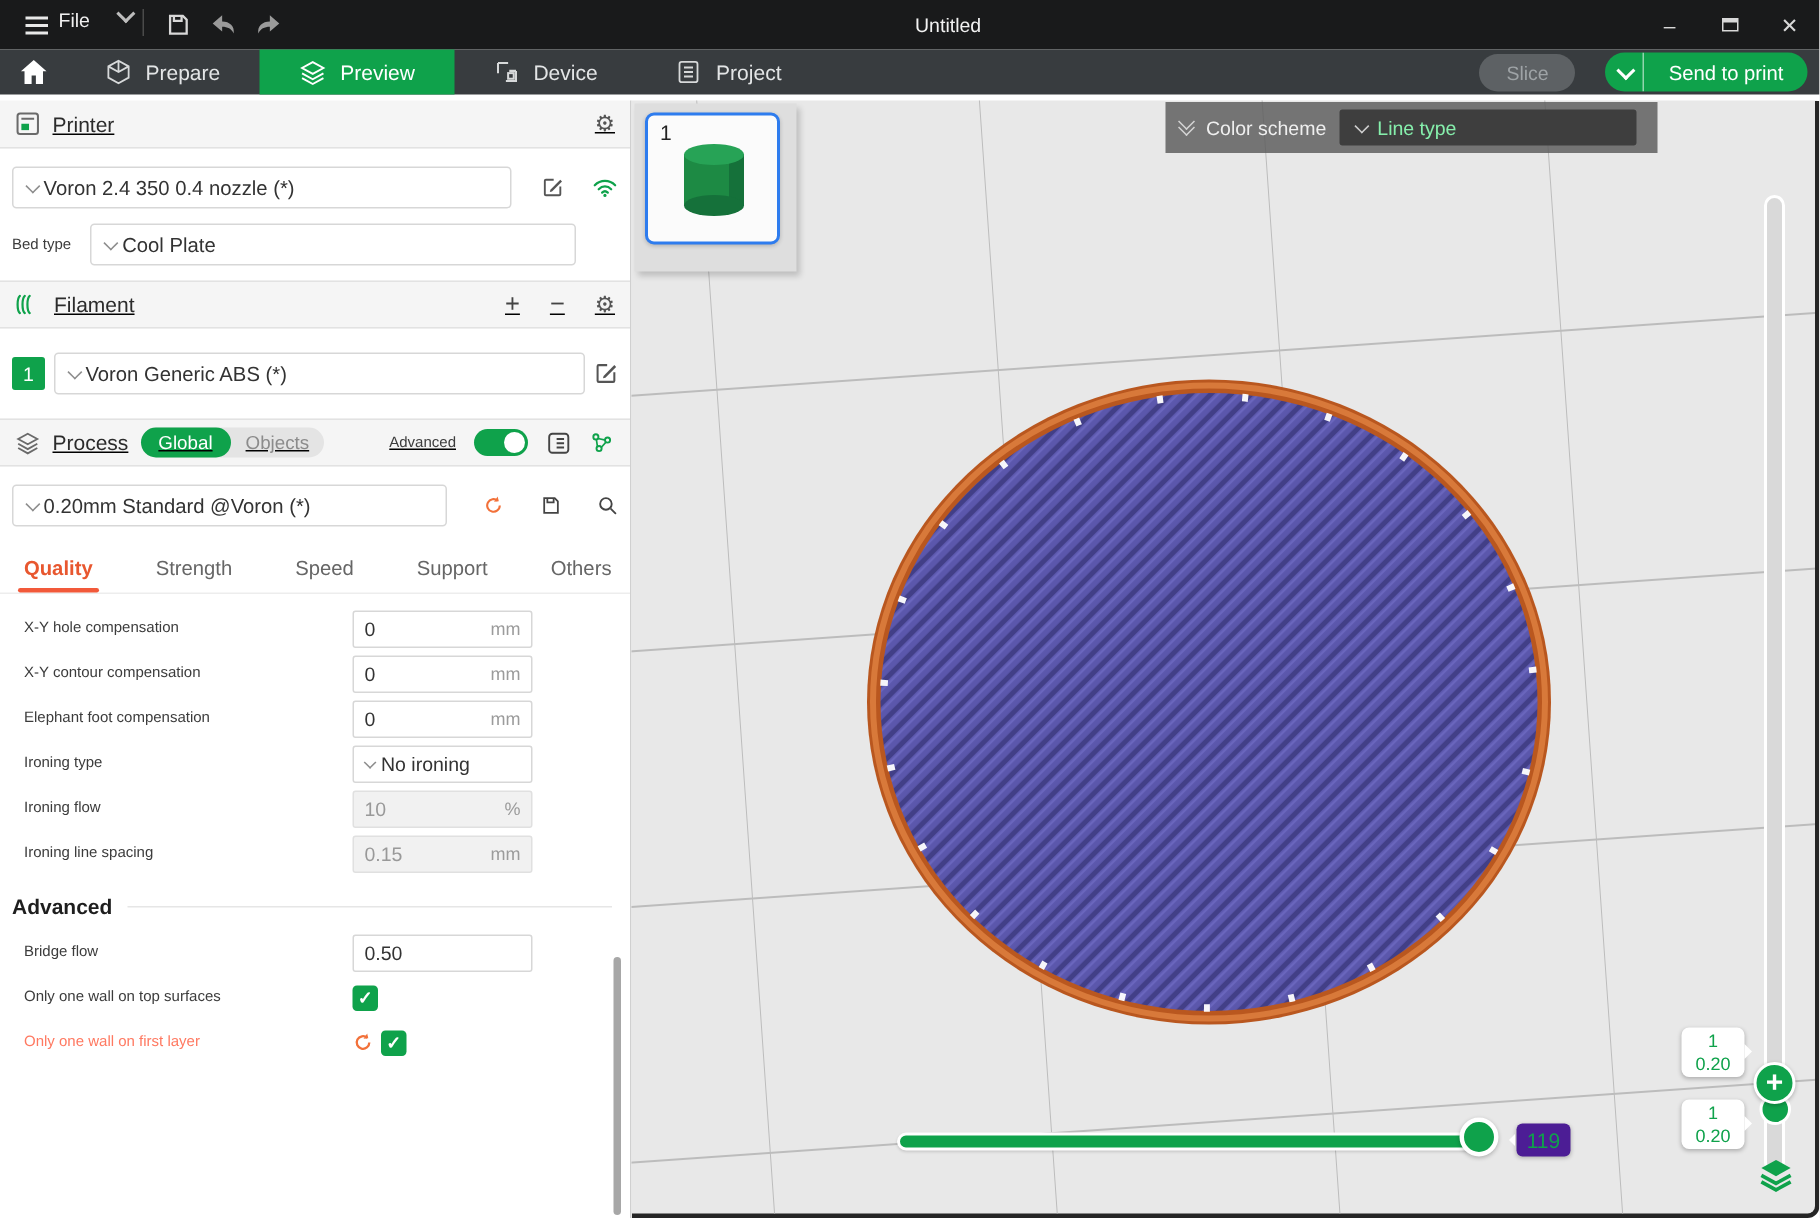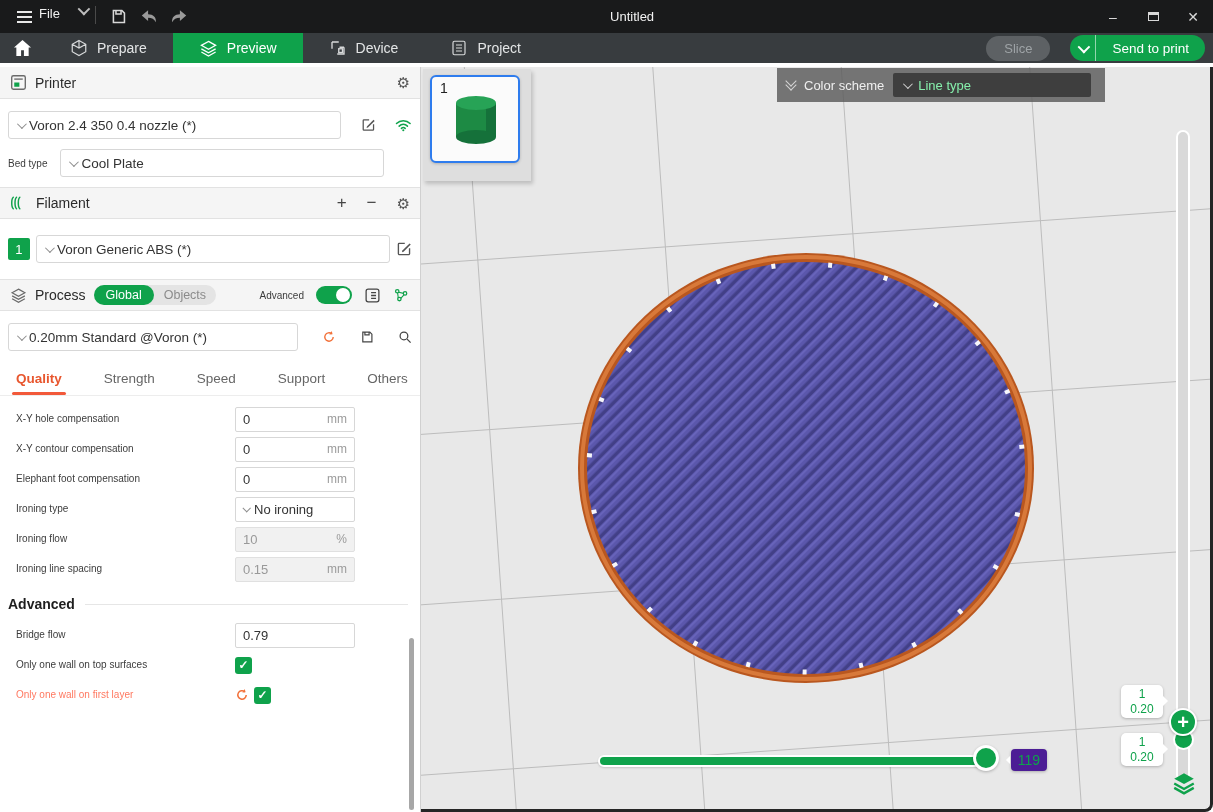--- a/index.html
+++ b/index.html
@@ -26,21 +26,21 @@
   .nav-tab { display:flex; align-items:center; gap:9px; padding:0 26px; font-size:14px; cursor:default; }
   .nav-tab.active { background:#0fa24b; color:#fff; }
   .tab-spacer { flex:1; }
   .slice-btn { align-self:center; height:25px; padding:0 18px; border-radius:13px; background:#5d6164; color:#9ea3a6; font-size:13px; display:flex; align-items:center; margin-right:20px; }
   .send-group { align-self:center; height:26px; display:flex; align-items:center; background:#0fa24b; border-radius:13px; margin-right:8px; overflow:hidden; }
   .send-arrow { width:26px; height:100%; display:flex; align-items:center; justify-content:center; border-right:1px solid rgba(255,255,255,.55); }
   .send-label { padding:0 16px; color:#fff; font-size:13.5px; }
 
   
   .sidebar { position:absolute; left:0; top:67px; width:421px; bottom:0; background:#fff; border-right:1px solid #d0d0d0; }
-  .sec-head { height:32px; background:#f5f5f5; border-top:1px solid #e2e2e2; border-bottom:1px solid #e2e2e2; display:flex; align-items:center; padding:0 10px; gap:8px; }
+  .sec-head { height:32px; background:#f5f5f5; border-top:1px solid #e2e2e2; border-bottom:1px solid #e2e2e2; display:flex; align-items:center; padding:0 10px; gap:8px;text-decoration:underline; }
   .sec-title { font-size:14px; color:#2b2b2b; }
   .sec-right { margin-left:auto; display:flex; align-items:center; gap:14px; color:#555; }
   .gear { font-size:15px; color:#555; line-height:1; }
   .combo { height:28px; border:1px solid #d7d7d7; border-radius:3px; background:#fff; display:flex; align-items:center; padding:0 8px; gap:5px; font-size:13.5px; color:#333; }
   .combo .chev-sm { width:7px; height:7px; border-right:1.6px solid #8d8d8d; border-bottom:1.6px solid #8d8d8d; transform:rotate(45deg) translateY(-2px); flex:none; }
   .row { display:flex; align-items:center; }
   .printer-body { padding:12px 8px 10px 8px; display:flex; flex-direction:column; gap:6px; }
   .lbl { font-size:10px; color:#3c3c3c; }
   .filament-body { padding:16px 8px 16px 8px; display:flex; align-items:center; gap:6px; }
   .slot { width:22px; height:22px; background:#0fa24b; color:#fff; font-size:13px; display:flex; align-items:center; justify-content:center; border-radius:2px; }
@@ -353,21 +353,21 @@
           </div>
       </div>
 
       <div class="grp-head">
         <span class="t">Advanced</span>
           <span class="line"></span>
       </div>
       <div class="set-row">
         <span class="lbl">Bridge flow</span>
         <div class="inbox">
-            <span>0.79</span>
+            <span>0.50</span>
           </div>
       </div>
       <div class="set-row">
         <span class="lbl">Only one wall on top surfaces</span>
         <div style="width:120px; flex:none;">
             <div class="checkbox">
               <span>✓</span>
             </div>
           </div>
       </div>

